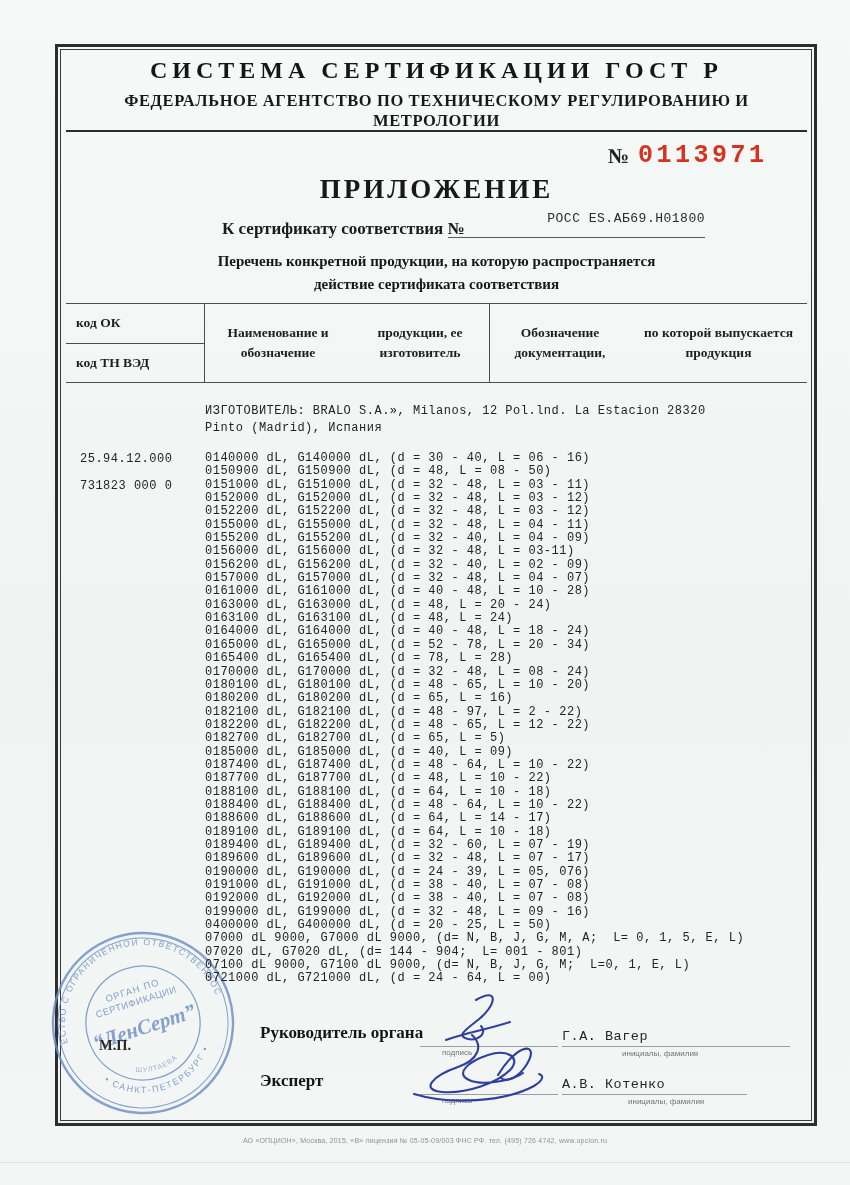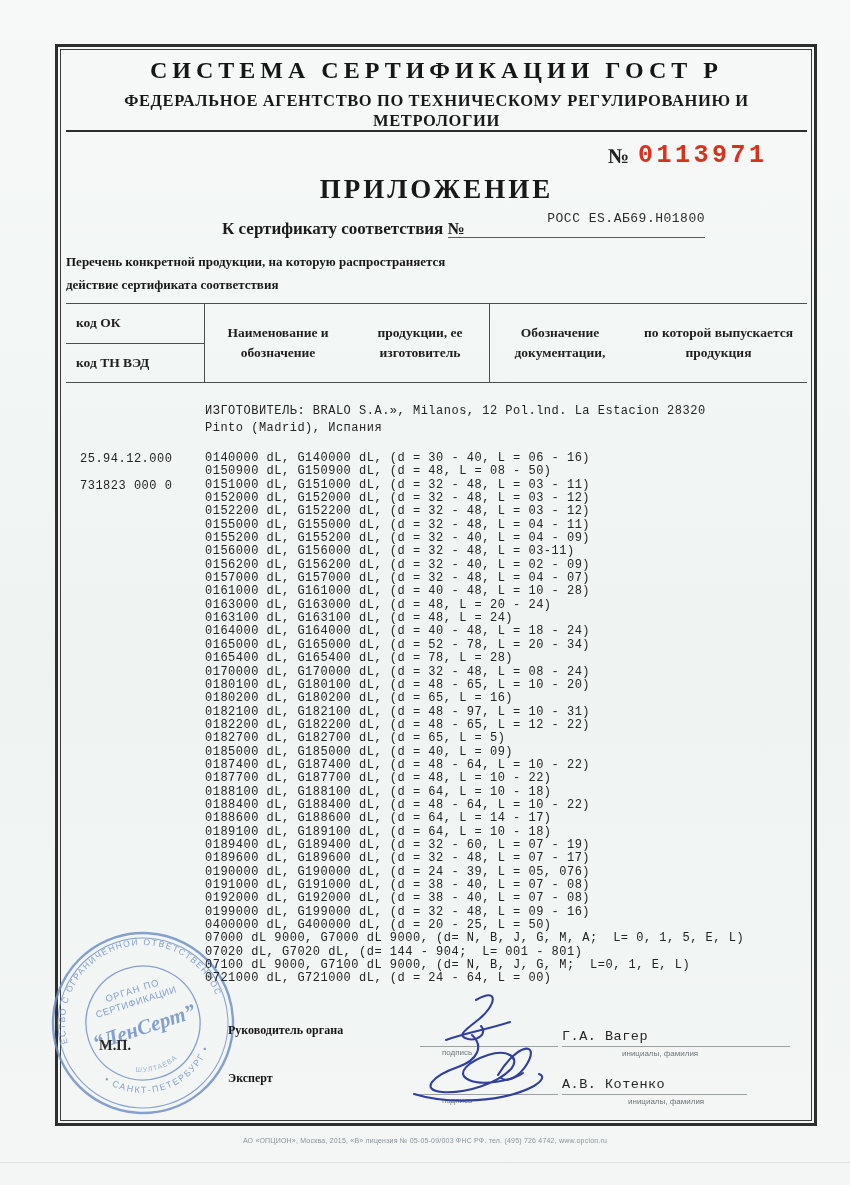--- a/index.html
+++ b/index.html
@@ -30,22 +30,22 @@
     position:absolute;left:66px;top:174px;width:741px;text-align:center;
     font-size:27px;font-weight:bold;letter-spacing:3px;color:#181818;
   }
   .cert-label{position:absolute;left:222px;top:219px;font-size:17px;font-weight:bold;color:#1b1b1b;}
   .cert-value{
     position:absolute;left:455px;top:211px;width:250px;text-align:right;
     font-family:"Liberation Mono", monospace;font-size:13px;color:#2a2a2a;letter-spacing:0.5px;
   }
   .cert-underline{position:absolute;left:448px;top:237px;width:257px;height:1px;background:#5a5a5a;}
   .description{
-    position:absolute;left:66px;top:250px;width:741px;
-    font-size:13px;font-weight:bold;line-height:23px;color:#181818;
+    position:absolute;left:66px;top:250px;width:741px;text-align:center;
+    font-size:15px;font-weight:bold;line-height:23px;color:#181818;
   }
   .spec-table{
     position:absolute;left:66px;top:303px;width:741px;height:80px;
     display:grid;grid-template-columns:139px 285px 1fr;
     border-top:1px solid #4e4e4e;border-bottom:1px solid #4e4e4e;
     font-size:13.5px;font-weight:bold;color:#1f1f1f;box-sizing:border-box;
   }
   .spec-col1{display:flex;flex-direction:column;border-right:1px solid #4e4e4e;}
   .spec-col1 .cell{flex:1;display:flex;align-items:center;padding-left:10px;}
   .spec-col1 .cell:first-child{border-bottom:1px solid #4e4e4e;}
@@ -60,21 +60,21 @@
   }
   .mfr-line{position:absolute;left:139px;white-space:pre;}
   .mfr-1{top:0px;}
   .mfr-2{top:17px;}
   .code-ok{position:absolute;left:14px;top:48px;white-space:pre;}
   .code-tnved{position:absolute;left:14px;top:75px;white-space:pre;}
   .product-list{position:absolute;left:139px;top:48px;}
   .product-line{white-space:pre;height:13.35px;line-height:13.4px;}
   .stamp-wrap{position:absolute;left:46px;top:926px;width:194px;height:194px;z-index:1;opacity:0.82;}
   .mp-mark{position:absolute;left:99px;top:1037px;font-size:14.5px;font-weight:bold;color:#2a2a2a;z-index:3;}
-  .sig-label{position:absolute;font-size:12px;font-weight:bold;color:#161616;z-index:2;}
+  .sig-label{position:absolute;font-size:17px;font-weight:bold;color:#161616;z-index:2;padding-left:32px;}
   .sig-label-1{left:228px;top:1023px;}
   .sig-label-2{left:228px;top:1071px;}
   .sig-name{
     position:absolute;font-family:"Liberation Mono", monospace;font-size:13.5px;
     letter-spacing:0.5px;color:#262626;z-index:2;
   }
   .sig-name-1{left:562px;top:1029px;}
   .sig-name-2{left:562px;top:1077px;}
   .rule{position:absolute;height:1px;background:#9aa0a0;z-index:2;}
   .rule-sign-1{left:420px;top:1046px;width:138px;}
@@ -156,21 +156,21 @@
         <div class="product-line">0157000 dL, G157000 dL, (d = 32 - 48, L = 04 - 07)</div>
         <div class="product-line">0161000 dL, G161000 dL, (d = 40 - 48, L = 10 - 28)</div>
         <div class="product-line">0163000 dL, G163000 dL, (d = 48, L = 20 - 24)</div>
         <div class="product-line">0163100 dL, G163100 dL, (d = 48, L = 24)</div>
         <div class="product-line">0164000 dL, G164000 dL, (d = 40 - 48, L = 18 - 24)</div>
         <div class="product-line">0165000 dL, G165000 dL, (d = 52 - 78, L = 20 - 34)</div>
         <div class="product-line">0165400 dL, G165400 dL, (d = 78, L = 28)</div>
         <div class="product-line">0170000 dL, G170000 dL, (d = 32 - 48, L = 08 - 24)</div>
         <div class="product-line">0180100 dL, G180100 dL, (d = 48 - 65, L = 10 - 20)</div>
         <div class="product-line">0180200 dL, G180200 dL, (d = 65, L = 16)</div>
-        <div class="product-line">0182100 dL, G182100 dL, (d = 48 - 97, L = 10 - 31)</div>
+        <div class="product-line">0182100 dL, G182100 dL, (d = 48 - 97, L = 2 - 22)</div>
         <div class="product-line">0182200 dL, G182200 dL, (d = 48 - 65, L = 12 - 22)</div>
         <div class="product-line">0182700 dL, G182700 dL, (d = 65, L = 5)</div>
         <div class="product-line">0185000 dL, G185000 dL, (d = 40, L = 09)</div>
         <div class="product-line">0187400 dL, G187400 dL, (d = 48 - 64, L = 10 - 22)</div>
         <div class="product-line">0187700 dL, G187700 dL, (d = 48, L = 10 - 22)</div>
         <div class="product-line">0188100 dL, G188100 dL, (d = 64, L = 10 - 18)</div>
         <div class="product-line">0188400 dL, G188400 dL, (d = 48 - 64, L = 10 - 22)</div>
         <div class="product-line">0188600 dL, G188600 dL, (d = 64, L = 14 - 17)</div>
         <div class="product-line">0189100 dL, G189100 dL, (d = 64, L = 10 - 18)</div>
         <div class="product-line">0189400 dL, G189400 dL, (d = 32 - 60, L = 07 - 19)</div>

